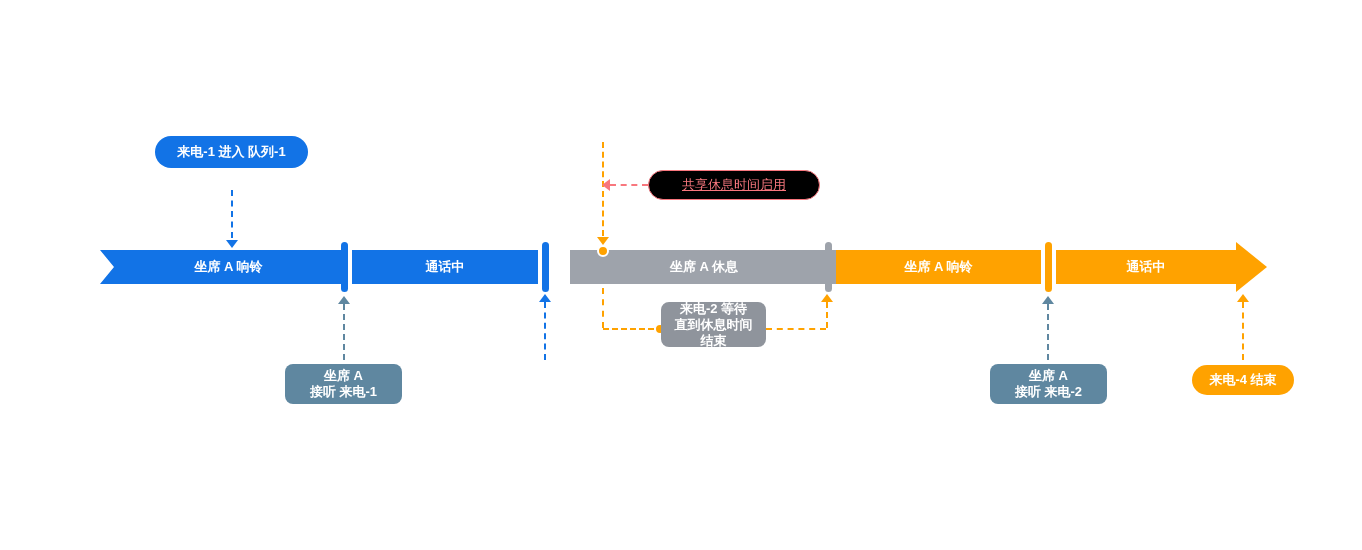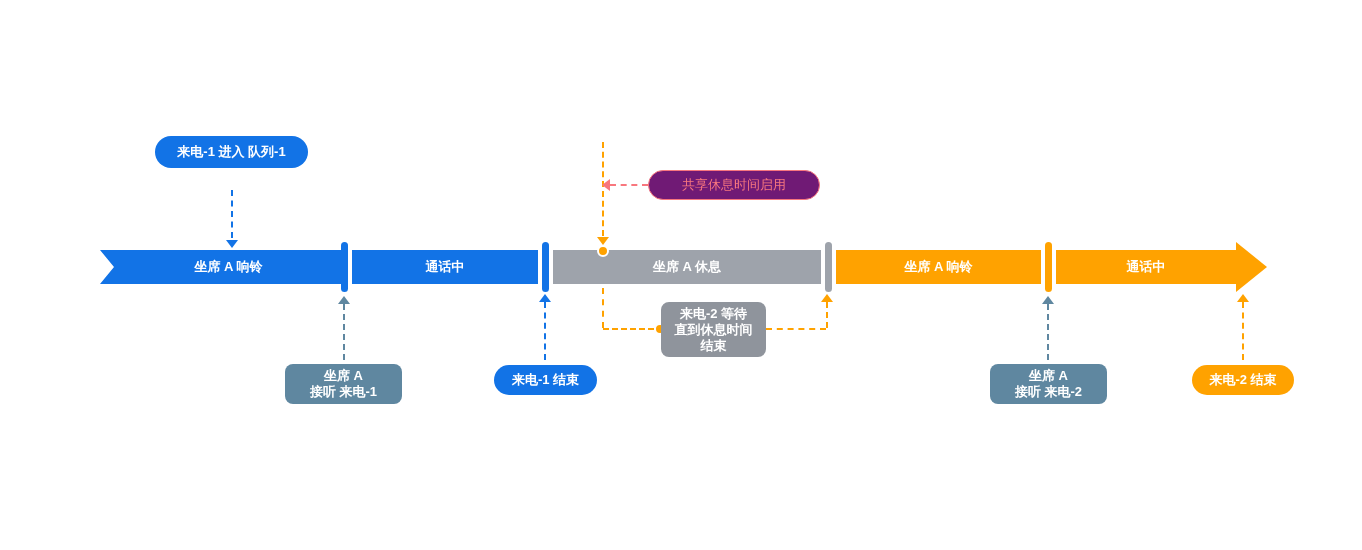--- a/index.html
+++ b/index.html
@@ -29,22 +29,22 @@
     border-radius:16px;white-space:nowrap;
   }
   .box{
     position:absolute;color:#fff;font-size:13px;font-weight:600;text-align:center;
     border-radius:8px;white-space:pre-line;line-height:16px;
     display:flex;align-items:center;justify-content:center;
   }
   .bg-slate{background:var(--slate);}
   .bg-graybox{background:var(--graybox);}
   .pill-outline{
-    position:absolute;background:#701a75;border:1px solid var(--pink);color:var(--pink);
-    font-size:13px;text-align:center;border-radius:15px;white-space:nowrap;
+    position:absolute;background:#000000;border:1px solid var(--pink);color:var(--pink);
+    font-size:13px;text-align:center;border-radius:15px;white-space:nowrap;text-decoration:underline;
   }
   
   .vline{position:absolute;width:0;border-left:2px dashed currentColor;}
   .hline{position:absolute;height:0;border-top:2px dashed currentColor;}
   .arrow-down{position:absolute;width:0;height:0;
     border-left:6px solid transparent;border-right:6px solid transparent;
     border-top:8px solid currentColor;}
   .arrow-up{position:absolute;width:0;height:0;
     border-left:6px solid transparent;border-right:6px solid transparent;
     border-bottom:8px solid currentColor;}
@@ -62,21 +62,21 @@
 </style>
 </head>
 <body>
 
 <div id="canvas">
 
   <div class="seg bg-blue seg-first" style="left:100px;width:237px;">坐席 A 响铃</div>
   <div class="tick bg-blue" style="left:341px;"></div>
   <div class="seg bg-blue" style="left:352px;width:186px;">通话中</div>
   <div class="tick bg-blue" style="left:542px;"></div>
-  <div class="seg bg-gray" style="left:553px;width:268px;">坐席 A 休息</div>
+  <div class="seg bg-gray" style="left:570px;width:268px;">坐席 A 休息</div>
   <div class="tick bg-gray" style="left:825px;"></div>
   <div class="seg bg-orange" style="left:836px;width:205px;">坐席 A 响铃</div>
   <div class="tick bg-orange" style="left:1045px;"></div>
   <div class="seg bg-orange" style="left:1056px;width:180px;">通话中</div>
   <div class="end-arrowhead"></div>
 
   <div class="pill bg-blue" style="left:155px;top:136px;width:153px;height:32px;line-height:32px;">来电-1 进入 队列-1</div>
   <div class="vline c-blue" style="left:231px;top:190px;height:48px;"></div>
   <div class="arrow-down c-blue" style="left:226px;top:240px;"></div>
 
@@ -88,34 +88,33 @@
   <div class="hline c-pink" style="left:610px;top:184px;width:38px;"></div>
   <div class="pill-outline" style="left:648px;top:170px;width:172px;height:30px;line-height:28px;box-sizing:border-box;">共享休息时间启用</div>
 
   <div class="arrow-up c-slate" style="left:338px;top:296px;"></div>
   <div class="vline c-slate" style="left:343px;top:304px;height:56px;"></div>
   <div class="box bg-slate" style="left:285px;top:364px;width:117px;height:40px;">坐席 A
 接听 来电-1</div>
 
   <div class="arrow-up c-blue" style="left:539px;top:294px;"></div>
   <div class="vline c-blue" style="left:544px;top:302px;height:58px;"></div>
-  <div class="pill bg-blue" style="left:494px;top:365px;width:103px;height:30px;line-height:30px;">来电-1 结束</div>
 
   <div class="vline c-orange" style="left:602px;top:288px;height:40px;"></div>
   <div class="hline c-orange" style="left:603px;top:328px;width:51px;"></div>
   <div class="dot" style="left:654px;top:323px;"></div>
-  <div class="box bg-graybox" style="left:661px;top:302px;width:105px;height:55px;">来电-2 等待
+  <div class="box bg-graybox" style="left:661px;top:302px;width:105px;height:45px;">来电-2 等待
 直到休息时间
 结束</div>
   <div class="hline c-orange" style="left:766px;top:328px;width:60px;"></div>
   <div class="vline c-orange" style="left:826px;top:302px;height:26px;"></div>
   <div class="arrow-up c-orange" style="left:821px;top:294px;"></div>
 
   <div class="arrow-up c-slate" style="left:1042px;top:296px;"></div>
   <div class="vline c-slate" style="left:1047px;top:304px;height:56px;"></div>
   <div class="box bg-slate" style="left:990px;top:364px;width:117px;height:40px;">坐席 A
 接听 来电-2</div>
 
   <div class="arrow-up c-orange" style="left:1237px;top:294px;"></div>
   <div class="vline c-orange" style="left:1242px;top:302px;height:58px;"></div>
-  <div class="pill bg-orange" style="left:1192px;top:365px;width:102px;height:30px;line-height:30px;">来电-2 结束</div>
+  <div class="pill bg-orange" style="left:1192px;top:365px;width:102px;height:30px;line-height:30px;">来电-4 结束</div>
 
 </div>
 
 </body></html>

